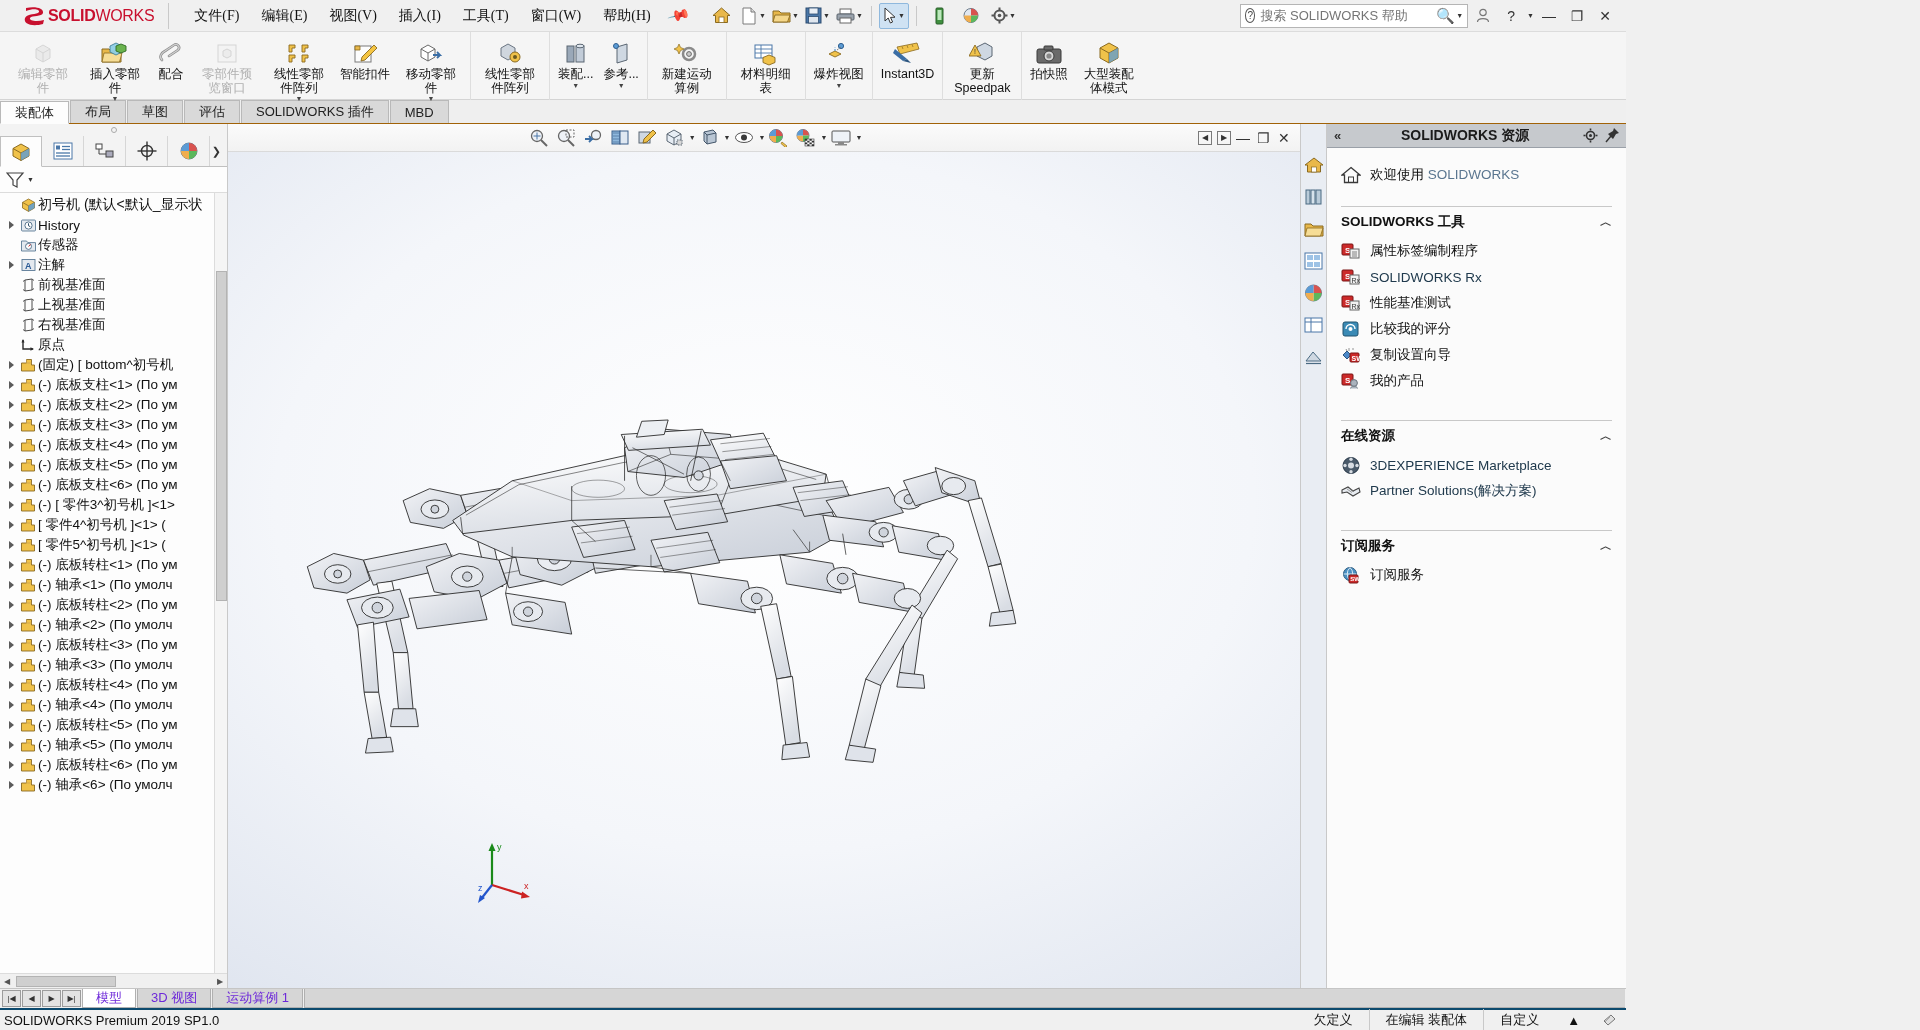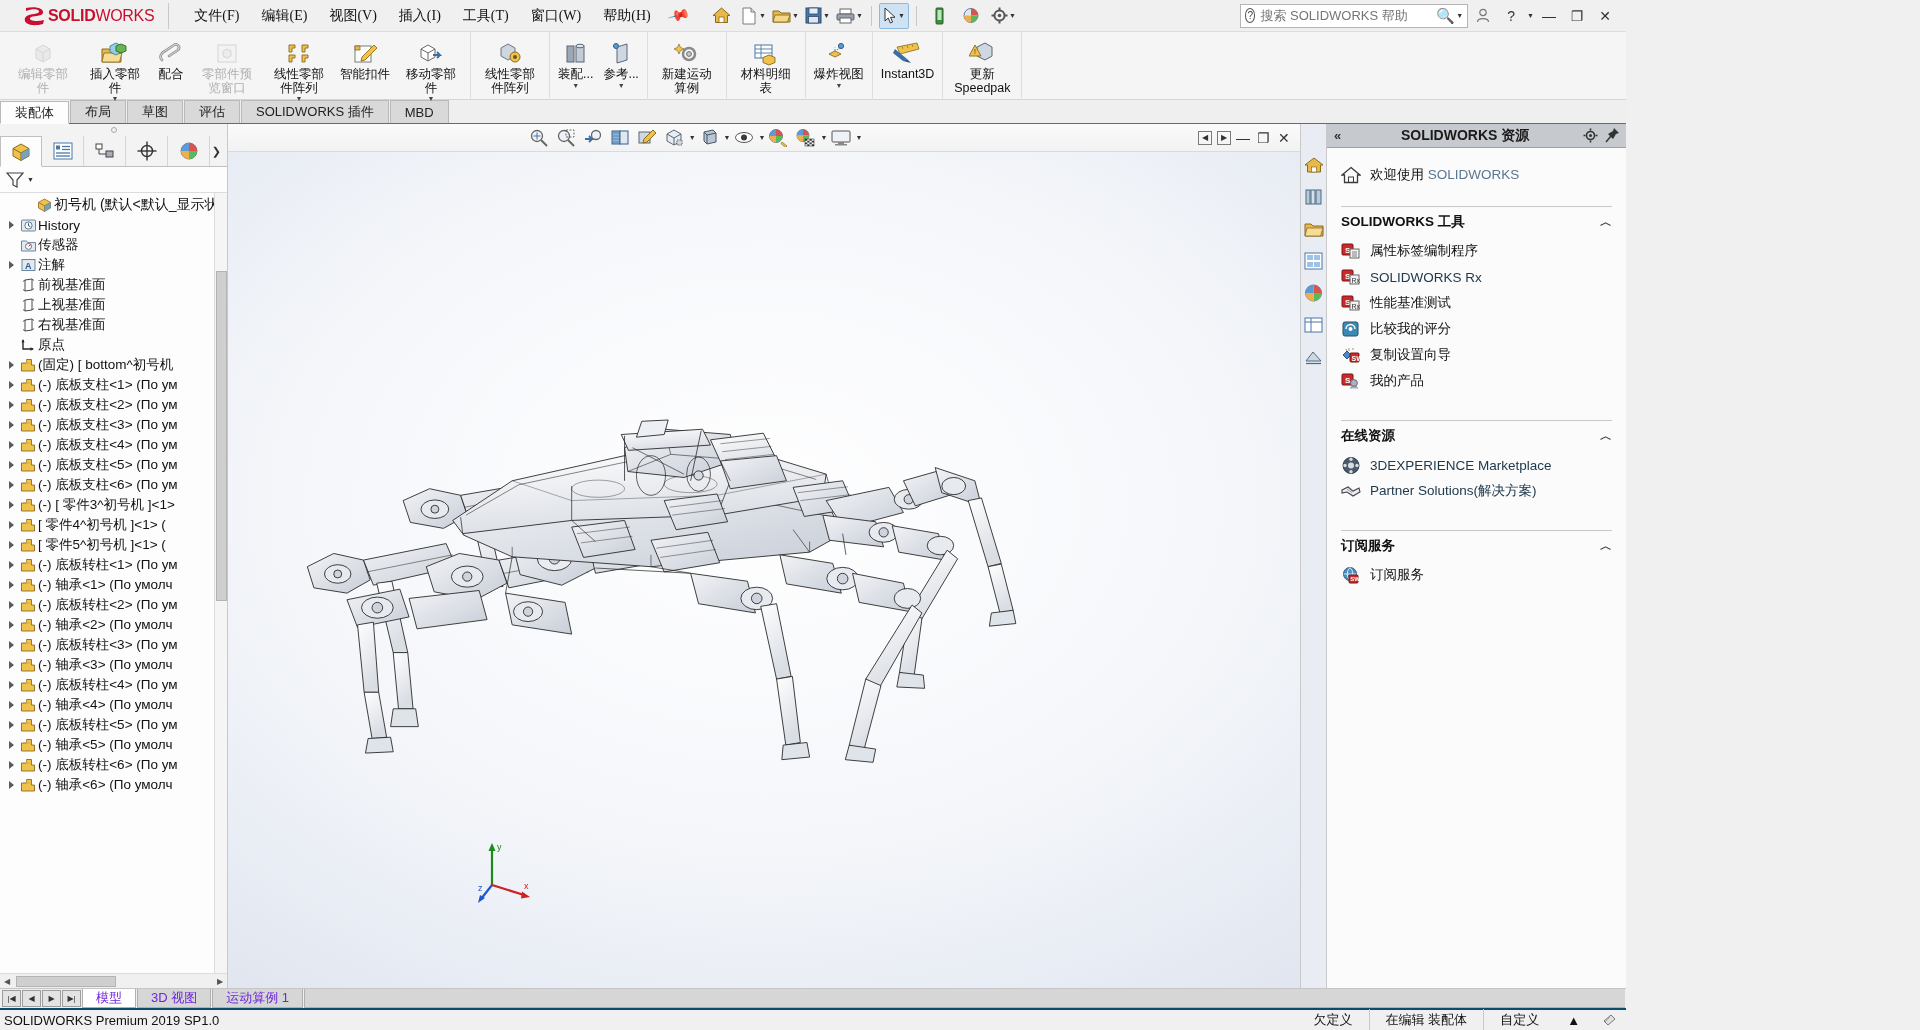--- a/index.html
+++ b/index.html
@@ -458,20 +458,43 @@
           <svg width="26" height="26" viewBox="0 0 26 26">
               <path d="M8 6 L16 2 L23 6 L23 15 L16 19 L8 15 Z" fill="#cfd8e2" stroke="#5b6773"></path>
               <path d="M6 4 l6 11 h-12 z" fill="#f0c24a" stroke="#8a6a20" stroke-width="0.9"></path>
               <text x="6" y="13" font-size="7" text-anchor="middle" fill="#333" font-family="sans-serif">!</text>
             </svg>
         </div>
         <div class="lbl">更新 Speedpak</div>
       </div>
     </div>
 
+    <div class="rgroup" style="border-right:none;">
+      <div class="rbtn">
+        <div class="ic">
+          <svg width="28" height="24" viewBox="0 0 28 24">
+              <rect x="2" y="6" width="24" height="14" rx="2" fill="#6a6a6a" stroke="#3a3a3a"></rect>
+              <rect x="9" y="3" width="9" height="4" rx="1" fill="#6a6a6a" stroke="#3a3a3a"></rect>
+              <circle cx="14" cy="13" r="5" fill="#d8d8d8" stroke="#3a3a3a"></circle>
+              <circle cx="14" cy="13" r="2.6" fill="#888"></circle>
+            </svg>
+        </div>
+        <div class="lbl">拍快照</div>
+      </div>
+      <div class="rbtn">
+        <div class="ic">
+          <svg width="28" height="26" viewBox="0 0 28 26">
+              <path d="M14 2 L23 7 L23 17 L14 22 L5 17 L5 7 Z" fill="#f0c24a" stroke="#8a6a20"></path>
+              <path d="M5 7 L14 12 L23 7 M14 12 L14 22" fill="none" stroke="#8a6a20"></path>
+              <path d="M14 12 L23 7 L23 17 L14 22 Z" fill="#5b9bd5" opacity="0.75"></path>
+            </svg>
+        </div>
+        <div class="lbl">大型装配体模式</div>
+      </div>
+    </div>
   </div>
 
   <div class="cmdtabs">
     <div class="ctab active">装配体</div>
     <div class="ctab">布局</div>
     <div class="ctab">草图</div>
     <div class="ctab">评估</div>
     <div class="ctab">SOLIDWORKS 插件</div>
     <div class="ctab">MBD</div>
   </div>
@@ -534,21 +557,21 @@
 
       <div class="filterbar">
         <svg width="20" height="18" viewBox="0 0 20 18">
             <path d="M1 2 h16 l-6 7 v7 l-4 -2 v-5 z" fill="#fff" stroke="#444" stroke-width="1.2"></path>
           </svg>
         <span class="caret">▼</span>
       </div>
 
       <div class="tree">
         <div id="tree-rows">
-            <div class="trow" style="padding-left: 20px;">
+            <div class="trow" style="padding-left: 4px;">
               <div class="tw"></div>
               <div class="ticon">
                 <svg width="15" height="14" viewBox="0 0 15 14">
                   <path d="M7.5 1 L13.5 4.4 L13.5 10 L7.5 13.4 L1.5 10 L1.5 4.4 Z" fill="#f0c24a" stroke="#8a6a20" stroke-width="0.8"></path>
                   <path d="M1.5 4.4 L7.5 7.8 L13.5 4.4 M7.5 7.8 L7.5 13.4" fill="none" stroke="#8a6a20" stroke-width="0.8"></path>
                   <path d="M7.5 7.8 L13.5 4.4 L13.5 10 L7.5 13.4 Z" fill="#5b9bd5" opacity="0.85"></path>
                 </svg>
               </div>
               <div class="tlabel" style="font-size: 14px;">初号机  (默认&lt;默认_显示状</div>
             </div>

